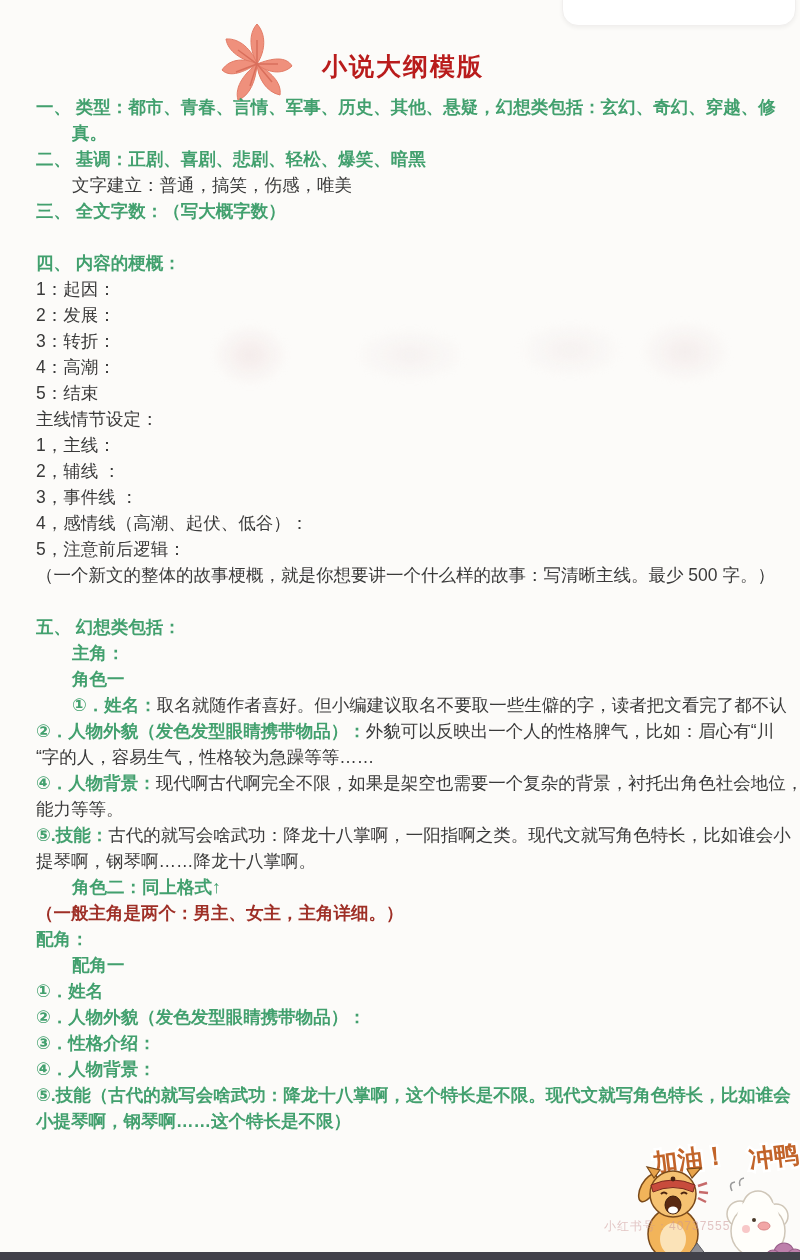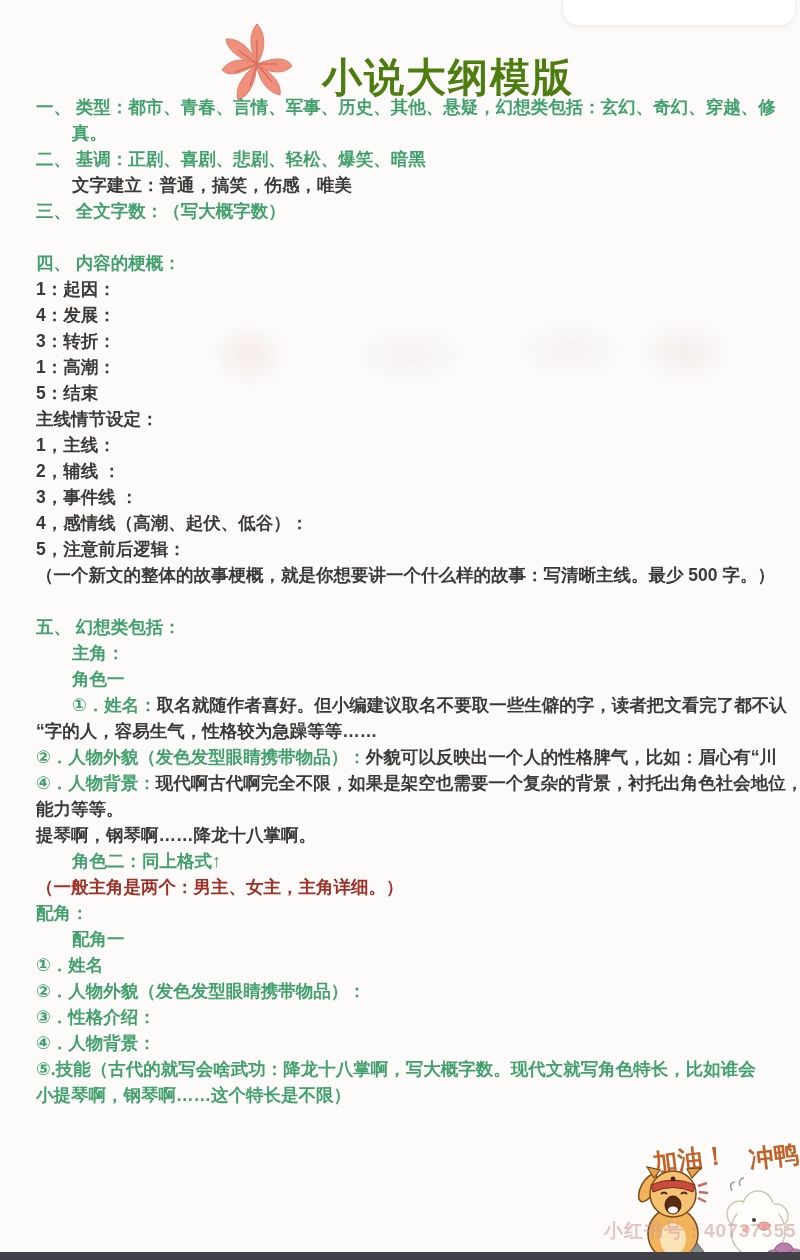--- a/index.html
+++ b/index.html
@@ -11,44 +11,44 @@
   
   .ghost-box {
     position:absolute; left:562px; top:-16px; width:232px; height:40px;
     background:#ffffff; border:1px solid #f1efee; border-radius:16px;
     box-shadow:0 2px 4px rgba(0,0,0,0.05);
   }
   .header { position:absolute; left:0; top:0; width:100%; height:110px; }
   .flower { position:absolute; left:220px; top:20px; }
   .page-title {
     position:absolute; left:322px; top:50px;
-    font-size:40px; font-weight:bold; color:#4d7c0f; letter-spacing:2px;
+    font-size:25px; font-weight:bold; color:#b91c1c; letter-spacing:2px;
   }
   
   #doc { position:absolute; left:0; top:94px; width:800px; }
   .line { font-size:17.5px; line-height:26px; white-space:pre; }
   .indent-0 { padding-left:36px; }
   .indent-1 { padding-left:72px; }
   .gap { height:26px; }
   .seg-g { color:#42a06e; font-weight:bold; }
-  .seg-k { color:#3a3a3a; font-weight:700; }
+  .seg-k { color:#3a3a3a; font-weight:400; }
   .seg-r { color:#9e2f26; font-weight:bold; }
   
   .center-watermark {
     position:absolute; left:190px; top:300px; width:540px; height:110px;
     background:
       radial-gradient(ellipse 55px 45px at 60px 55px, rgba(238,222,222,0.55), transparent 70%),
       radial-gradient(ellipse 80px 40px at 220px 55px, rgba(240,232,232,0.5), transparent 70%),
       radial-gradient(ellipse 75px 40px at 380px 50px, rgba(240,232,232,0.5), transparent 70%),
       radial-gradient(ellipse 65px 45px at 495px 52px, rgba(238,226,226,0.55), transparent 70%);
     filter:blur(3px); pointer-events:none;
   }
   .xhs-watermark {
     position:absolute; left:604px; top:1218px; z-index:3;
-    font-size:19px; letter-spacing:1px; color:rgba(204,152,152,0.55); font-weight:bold;text-align:center;
+    font-size:12px; letter-spacing:1px; color:rgba(204,152,152,0.55); font-weight:normal;text-align:center;
   }
   .sticker { position:absolute; left:588px; top:1136px; width:212px; height:124px; z-index:2; }
   .bottom-bar { position:absolute; left:0; bottom:0; width:800px; height:8px; background:#41414a; z-index:4; }
 </style>
 </head>
 <body>
 
 <div id="page">
 
   <div class="ghost-box"></div>
@@ -79,50 +79,51 @@
 
   <div id="doc">
       <div class="line indent-0"><span class="seg-g">一、 类型：都市、青春、言情、军事、历史、其他、悬疑，幻想类包括：玄幻、奇幻、穿越、修</span></div>
       <div class="line indent-1"><span class="seg-g">真。</span></div>
       <div class="line indent-0"><span class="seg-g">二、 基调：正剧、喜剧、悲剧、轻松、爆笑、暗黑</span></div>
       <div class="line indent-1"><span class="seg-k">文字建立：普通，搞笑，伤感，唯美</span></div>
       <div class="line indent-0"><span class="seg-g">三、 全文字数：（写大概字数）</span></div>
       <div class="gap"></div>
       <div class="line indent-0"><span class="seg-g">四、 内容的梗概：</span></div>
       <div class="line indent-0"><span class="seg-k">1：起因：</span></div>
-      <div class="line indent-0"><span class="seg-k">4：发展：</span></div>
+      <div class="line indent-0"><span class="seg-k">2：发展：</span></div>
       <div class="line indent-0"><span class="seg-k">3：转折：</span></div>
-      <div class="line indent-0"><span class="seg-k">1：高潮：</span></div>
+      <div class="line indent-0"><span class="seg-k">4：高潮：</span></div>
       <div class="line indent-0"><span class="seg-k">5：结束</span></div>
       <div class="line indent-0"><span class="seg-k">主线情节设定：</span></div>
       <div class="line indent-0"><span class="seg-k">1，主线：</span></div>
       <div class="line indent-0"><span class="seg-k">2，辅线 ：</span></div>
       <div class="line indent-0"><span class="seg-k">3，事件线 ：</span></div>
       <div class="line indent-0"><span class="seg-k">4，感情线（高潮、起伏、低谷）：</span></div>
       <div class="line indent-0"><span class="seg-k">5，注意前后逻辑：</span></div>
       <div class="line indent-0"><span class="seg-k">（一个新文的整体的故事梗概，就是你想要讲一个什么样的故事：写清晰主线。最少 500 字。）</span></div>
       <div class="gap"></div>
       <div class="line indent-0"><span class="seg-g">五、 幻想类包括：</span></div>
       <div class="line indent-1"><span class="seg-g">主角：</span></div>
       <div class="line indent-1"><span class="seg-g">角色一</span></div>
       <div class="line indent-1"><span class="seg-g">①．姓名：</span><span class="seg-k">取名就随作者喜好。但小编建议取名不要取一些生僻的字，读者把文看完了都不认</span></div>
+      <div class="line indent-0"><span class="seg-g">②．人物外貌（发色发型眼睛携带物品）：</span><span class="seg-k">外貌可以反映出一个人的性格脾气，比如：眉心有“川</span></div>
       <div class="line indent-0"><span class="seg-k">“字的人，容易生气，性格较为急躁等等……</span></div>
-      <div class="line indent-0"><span class="seg-g">②．人物外貌（发色发型眼睛携带物品）：</span><span class="seg-k">外貌可以反映出一个人的性格脾气，比如：眉心有“川</span></div>
       <div class="line indent-0"><span class="seg-g">④．人物背景：</span><span class="seg-k">现代啊古代啊完全不限，如果是架空也需要一个复杂的背景，衬托出角色社会地位，</span></div>
       <div class="line indent-0"><span class="seg-k">能力等等。</span></div>
+      <div class="line indent-0"><span class="seg-g">⑤.技能：</span><span class="seg-k">古代的就写会啥武功：降龙十八掌啊，一阳指啊之类。现代文就写角色特长，比如谁会小</span></div>
       <div class="line indent-0"><span class="seg-k">提琴啊，钢琴啊……降龙十八掌啊。</span></div>
       <div class="line indent-1"><span class="seg-g">角色二：同上格式↑</span></div>
       <div class="line indent-0"><span class="seg-r">（一般主角是两个：男主、女主，主角详细。）</span></div>
       <div class="line indent-0"><span class="seg-g">配角：</span></div>
       <div class="line indent-1"><span class="seg-g">配角一</span></div>
       <div class="line indent-0"><span class="seg-g">①．姓名</span></div>
       <div class="line indent-0"><span class="seg-g">②．人物外貌（发色发型眼睛携带物品）：</span></div>
       <div class="line indent-0"><span class="seg-g">③．性格介绍：</span></div>
       <div class="line indent-0"><span class="seg-g">④．人物背景：</span></div>
-      <div class="line indent-0"><span class="seg-g">⑤.技能（古代的就写会啥武功：降龙十八掌啊，写大概字数。现代文就写角色特长，比如谁会</span></div>
+      <div class="line indent-0"><span class="seg-g">⑤.技能（古代的就写会啥武功：降龙十八掌啊，这个特长是不限。现代文就写角色特长，比如谁会</span></div>
       <div class="line indent-0"><span class="seg-g">小提琴啊，钢琴啊……这个特长是不限）</span></div>
     </div>
 
   <div class="xhs-watermark">小红书号：40737555</div>
 
   <svg class="sticker" width="212" height="124" viewBox="0 0 212 124">
 
     <text x="66" y="36" transform="rotate(-7 66 36)" font-size="25" font-weight="bold" fill="#c2642a" stroke="#ffffff" stroke-width="5" paint-order="stroke">加油！</text>
     <text x="162" y="32" transform="rotate(-7 162 32)" font-size="25" font-weight="bold" fill="#c2642a" stroke="#ffffff" stroke-width="5" paint-order="stroke">冲鸭</text>
 

